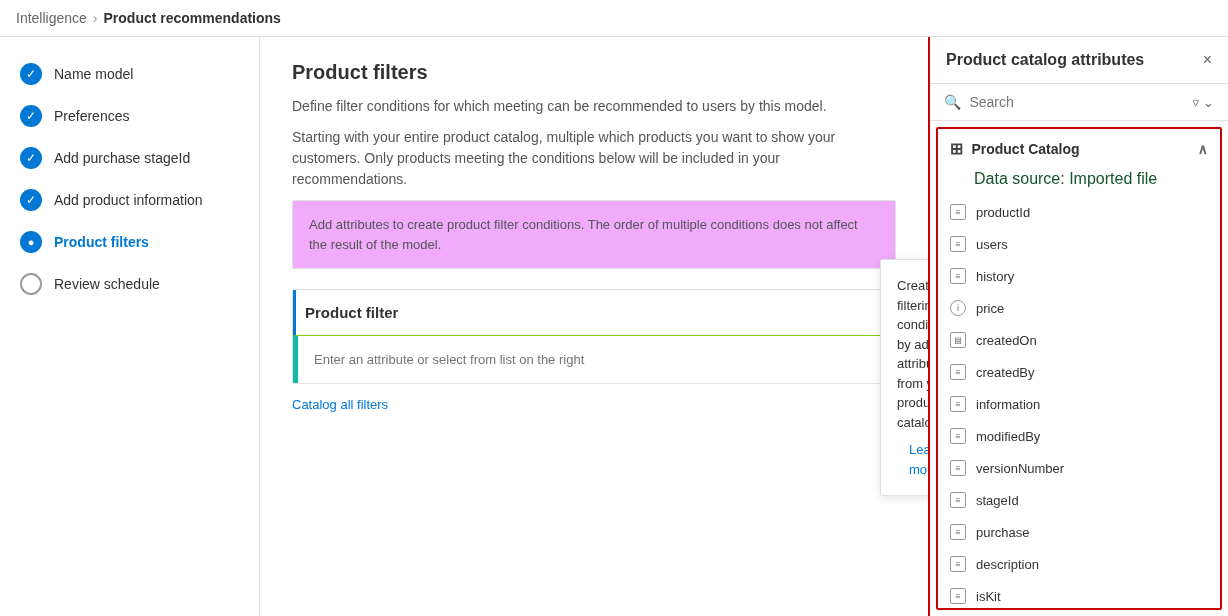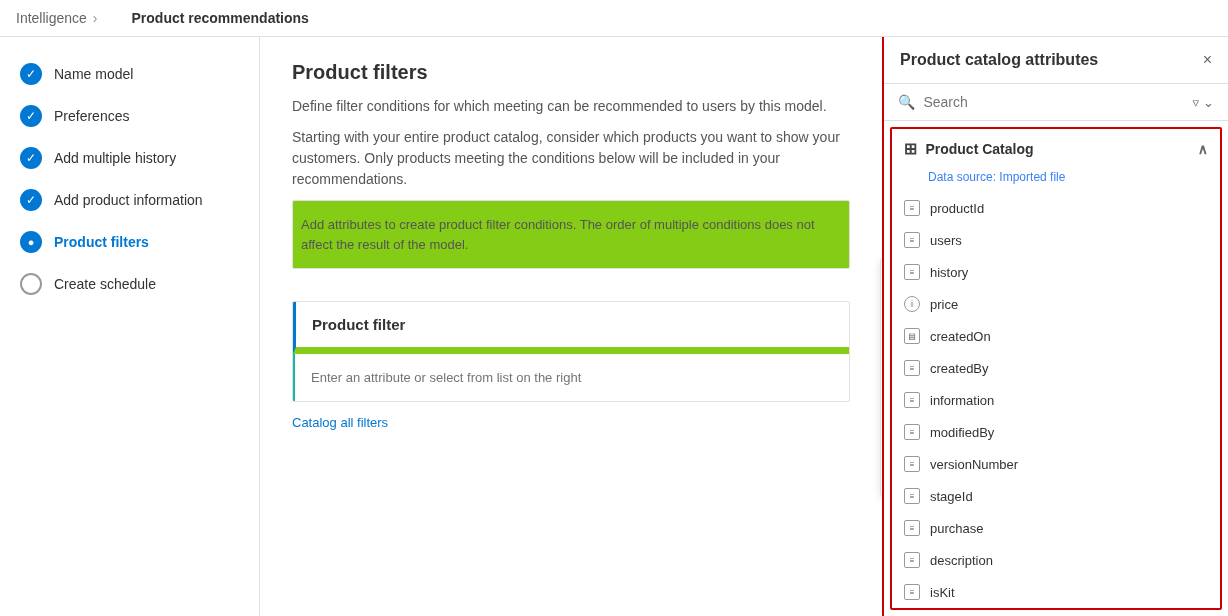--- a/index.html
+++ b/index.html
@@ -14,21 +14,21 @@
       flex-shrink: 0;
     }
     .breadcrumb {
       display: flex;
       align-items: flex-start;
       gap: 6px;
       font-size: 14px;
       color: #666;
     }
     .breadcrumb .sep { color: #999; }
-    .breadcrumb .current { font-weight: 600; color: #333; margin-left: 28px; }
+    .breadcrumb .current { font-weight: 600; color: #333; }
 
     .main-layout {
       display: flex;
       flex: 1;
       overflow: hidden;
     }
 
     
     .sidebar {
       width: 260px;
@@ -91,46 +91,46 @@
       color: #333;
     }
     .content-desc {
       font-size: 14px;
       color: #555;
       margin-bottom: 10px;
       line-height: 1.5;
     }
 
     .info-box {
-      background: #84cc16;
+      background: #f0abfc;
       border: 1px solid #e0e0e0;
       border-radius: 2px;
-      padding: 14px 8px;
-      margin-bottom: 32px;
+      padding: 14px 16px;
+      margin-bottom: 20px;
       font-size: 13px;
       color: #555;
       line-height: 1.5;
     }
 
     .filter-section {
       border: 1px solid #e0e0e0;
       border-radius: 2px;
       margin-bottom: 12px;
       overflow: hidden;
     }
     .filter-header {
-      padding: 14px 16px;
+      padding: 14px 9px;
       font-size: 15px;
       font-weight: 600;
-      border-bottom: 7px solid #84cc16;
+      border-bottom: 1px solid #84cc16;
       border-left: 3px solid #0078d4;
     }
     .filter-input-row {
       padding: 12px 16px;
-      border-left: 2px solid #14b8a6;
+      border-left: 5px solid #14b8a6;
     }
     .filter-input {
       width: 100%;
       border: none;
       outline: none;
       font-size: 13px;
       color: #999;
       background: transparent;
       padding: 4px 0;
     }
@@ -161,21 +161,21 @@
       color: #0078d4;
       cursor: pointer;
       font-size: 13px;
       margin-top: 8px;
       display: block;
       margin-left: 12px;
     }
 
     
     .right-panel {
-      width: 346px;
+      width: 300px;
       border-left: 2px solid #c00;
       background: #fff;
       display: flex;
       flex-direction: column;
       flex-shrink: 0;
     }
     .panel-header {
       display: flex;
       align-items: center;
       justify-content: space-between;
@@ -228,22 +228,22 @@
       background: #fff;
       font-weight: 600;
       font-size: 14px;
     }
     .catalog-header-left {
       display: flex;
       align-items: center;
       gap: 8px;
     }
     .catalog-datasource {
-      font-size: 12px;
-      color: #3b82f6;
+      font-size: 16px;
+      color: #14532d;
       font-weight: normal;
       padding: 2px 12px 8px 36px;
     }
 
     .attr-list {
       overflow-y: auto;
       max-height: 420px;
     }
     .attr-item {
       display: flex;
@@ -294,44 +294,44 @@
       <div class="step-item">
         <div class="step-circle completed">
           <span style="font-size:12px; color:#fff;">✓</span>
         </div>
         <span class="step-label">Preferences</span>
       </div>
       <div class="step-item">
         <div class="step-circle completed">
           <span style="font-size:12px; color:#fff;">✓</span>
         </div>
-        <span class="step-label">Add multiple history</span>
+        <span class="step-label">Add purchase stageId</span>
       </div>
       <div class="step-item">
         <div class="step-circle completed">
           <span style="font-size:12px; color:#fff;">✓</span>
         </div>
         <span class="step-label">Add product information</span>
       </div>
       <div class="step-item active">
         <div class="step-circle active">
           <span style="font-size:11px; color:#fff;">●</span>
         </div>
         <span class="step-label">Product filters</span>
       </div>
       <div class="step-item">
         <div class="step-circle empty"></div>
-        <span class="step-label">Create schedule</span>
+        <span class="step-label">Review schedule</span>
       </div>
     </div>
 
   <div class="content-area" style="position:relative;">
     <div class="content-title">Product filters</div>
     <div class="content-desc">Define filter conditions for which meeting can be recommended to users by this model.</div>
-    <div class="content-desc">Starting with your entire product catalog, consider which products you want to show your customers. Only products meeting the conditions below will be included in your recommendations.</div>
+    <div class="content-desc">Starting with your entire product catalog, multiple which products you want to show your customers. Only products meeting the conditions below will be included in your recommendations.</div>
 
     <div class="info-box">Add attributes to create product filter conditions. The order of multiple conditions does not affect the result of the model.</div>
 
     <div class="filter-section">
       <div class="filter-header">Product filter</div>
       <div class="filter-input-row">
         <input class="filter-input" type="text" placeholder="Enter an attribute or select from list on the right" style="">
       </div>
     </div>
 

